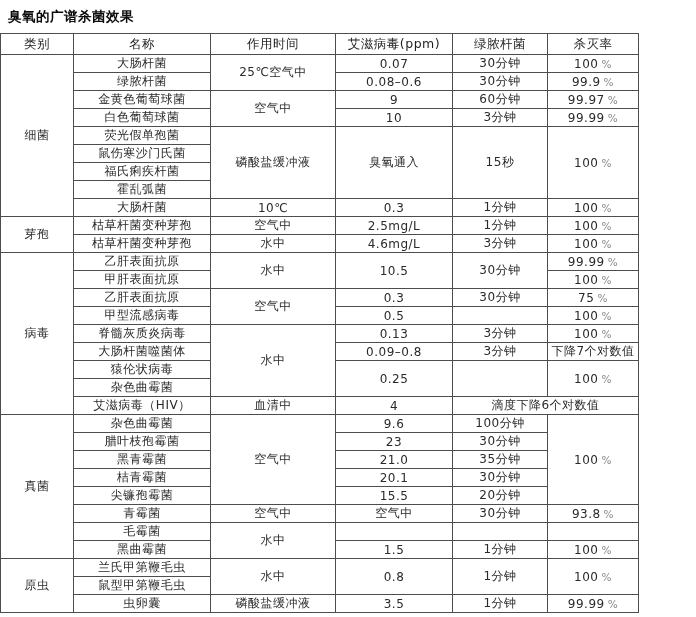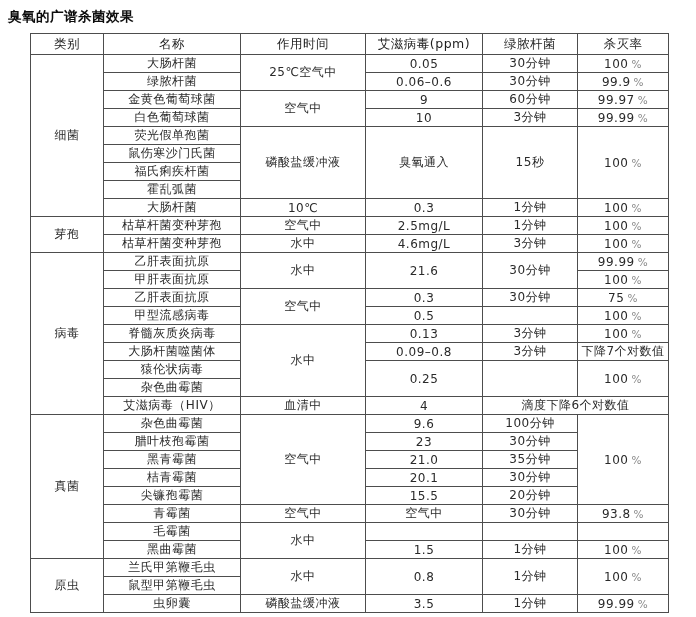--- a/index.html
+++ b/index.html
@@ -11,21 +11,20 @@
   .title{
     font-weight:bold;
     font-size:13.5px;
     color:#0d0d0d;
     padding:8px 8px 7px 8px;
     letter-spacing:0.5px;
   }
   table{
     border-collapse:collapse;
     table-layout:fixed;
-    margin-left:30px;
     width:638px;
   }
   th,td{
     border:1px solid #4d4d4d;
     text-align:center;
     vertical-align:middle;
     font-size:12px;
     font-weight:normal;
     color:#2a2a2a;
     padding:0 2px;
@@ -67,27 +66,27 @@
         <th>艾滋病毒(ppm)</th>
         <th>绿脓杆菌</th>
         <th>杀灭率</th>
       </tr>
   </thead>
   <tbody>
       <tr>
         <td rowspan="9">细菌</td>
         <td>大肠杆菌</td>
         <td rowspan="2">25℃空气中</td>
-        <td>0.05</td>
+        <td>0.07</td>
         <td>30分钟</td>
         <td>100<span class="pct">%</span></td>
       </tr>
       <tr>
         <td>绿脓杆菌</td>
-        <td>0.06–0.6</td>
+        <td>0.08–0.6</td>
         <td>30分钟</td>
         <td>99.9<span class="pct">%</span></td>
       </tr>
       <tr>
         <td>金黄色葡萄球菌</td>
         <td rowspan="2">空气中</td>
         <td>9</td>
         <td>60分钟</td>
         <td>99.97<span class="pct">%</span></td>
       </tr>
@@ -132,21 +131,21 @@
         <td>枯草杆菌变种芽孢</td>
         <td>水中</td>
         <td>4.6mg/L</td>
         <td>3分钟</td>
         <td>100<span class="pct">%</span></td>
       </tr>
       <tr>
         <td rowspan="9">病毒</td>
         <td>乙肝表面抗原</td>
         <td rowspan="2">水中</td>
-        <td rowspan="2">21.6</td>
+        <td rowspan="2">10.5</td>
         <td rowspan="2">30分钟</td>
         <td>99.99<span class="pct">%</span></td>
       </tr>
       <tr>
         <td>甲肝表面抗原</td>
         <td>100<span class="pct">%</span></td>
       </tr>
       <tr>
         <td>乙肝表面抗原</td>
         <td rowspan="2">空气中</td>

